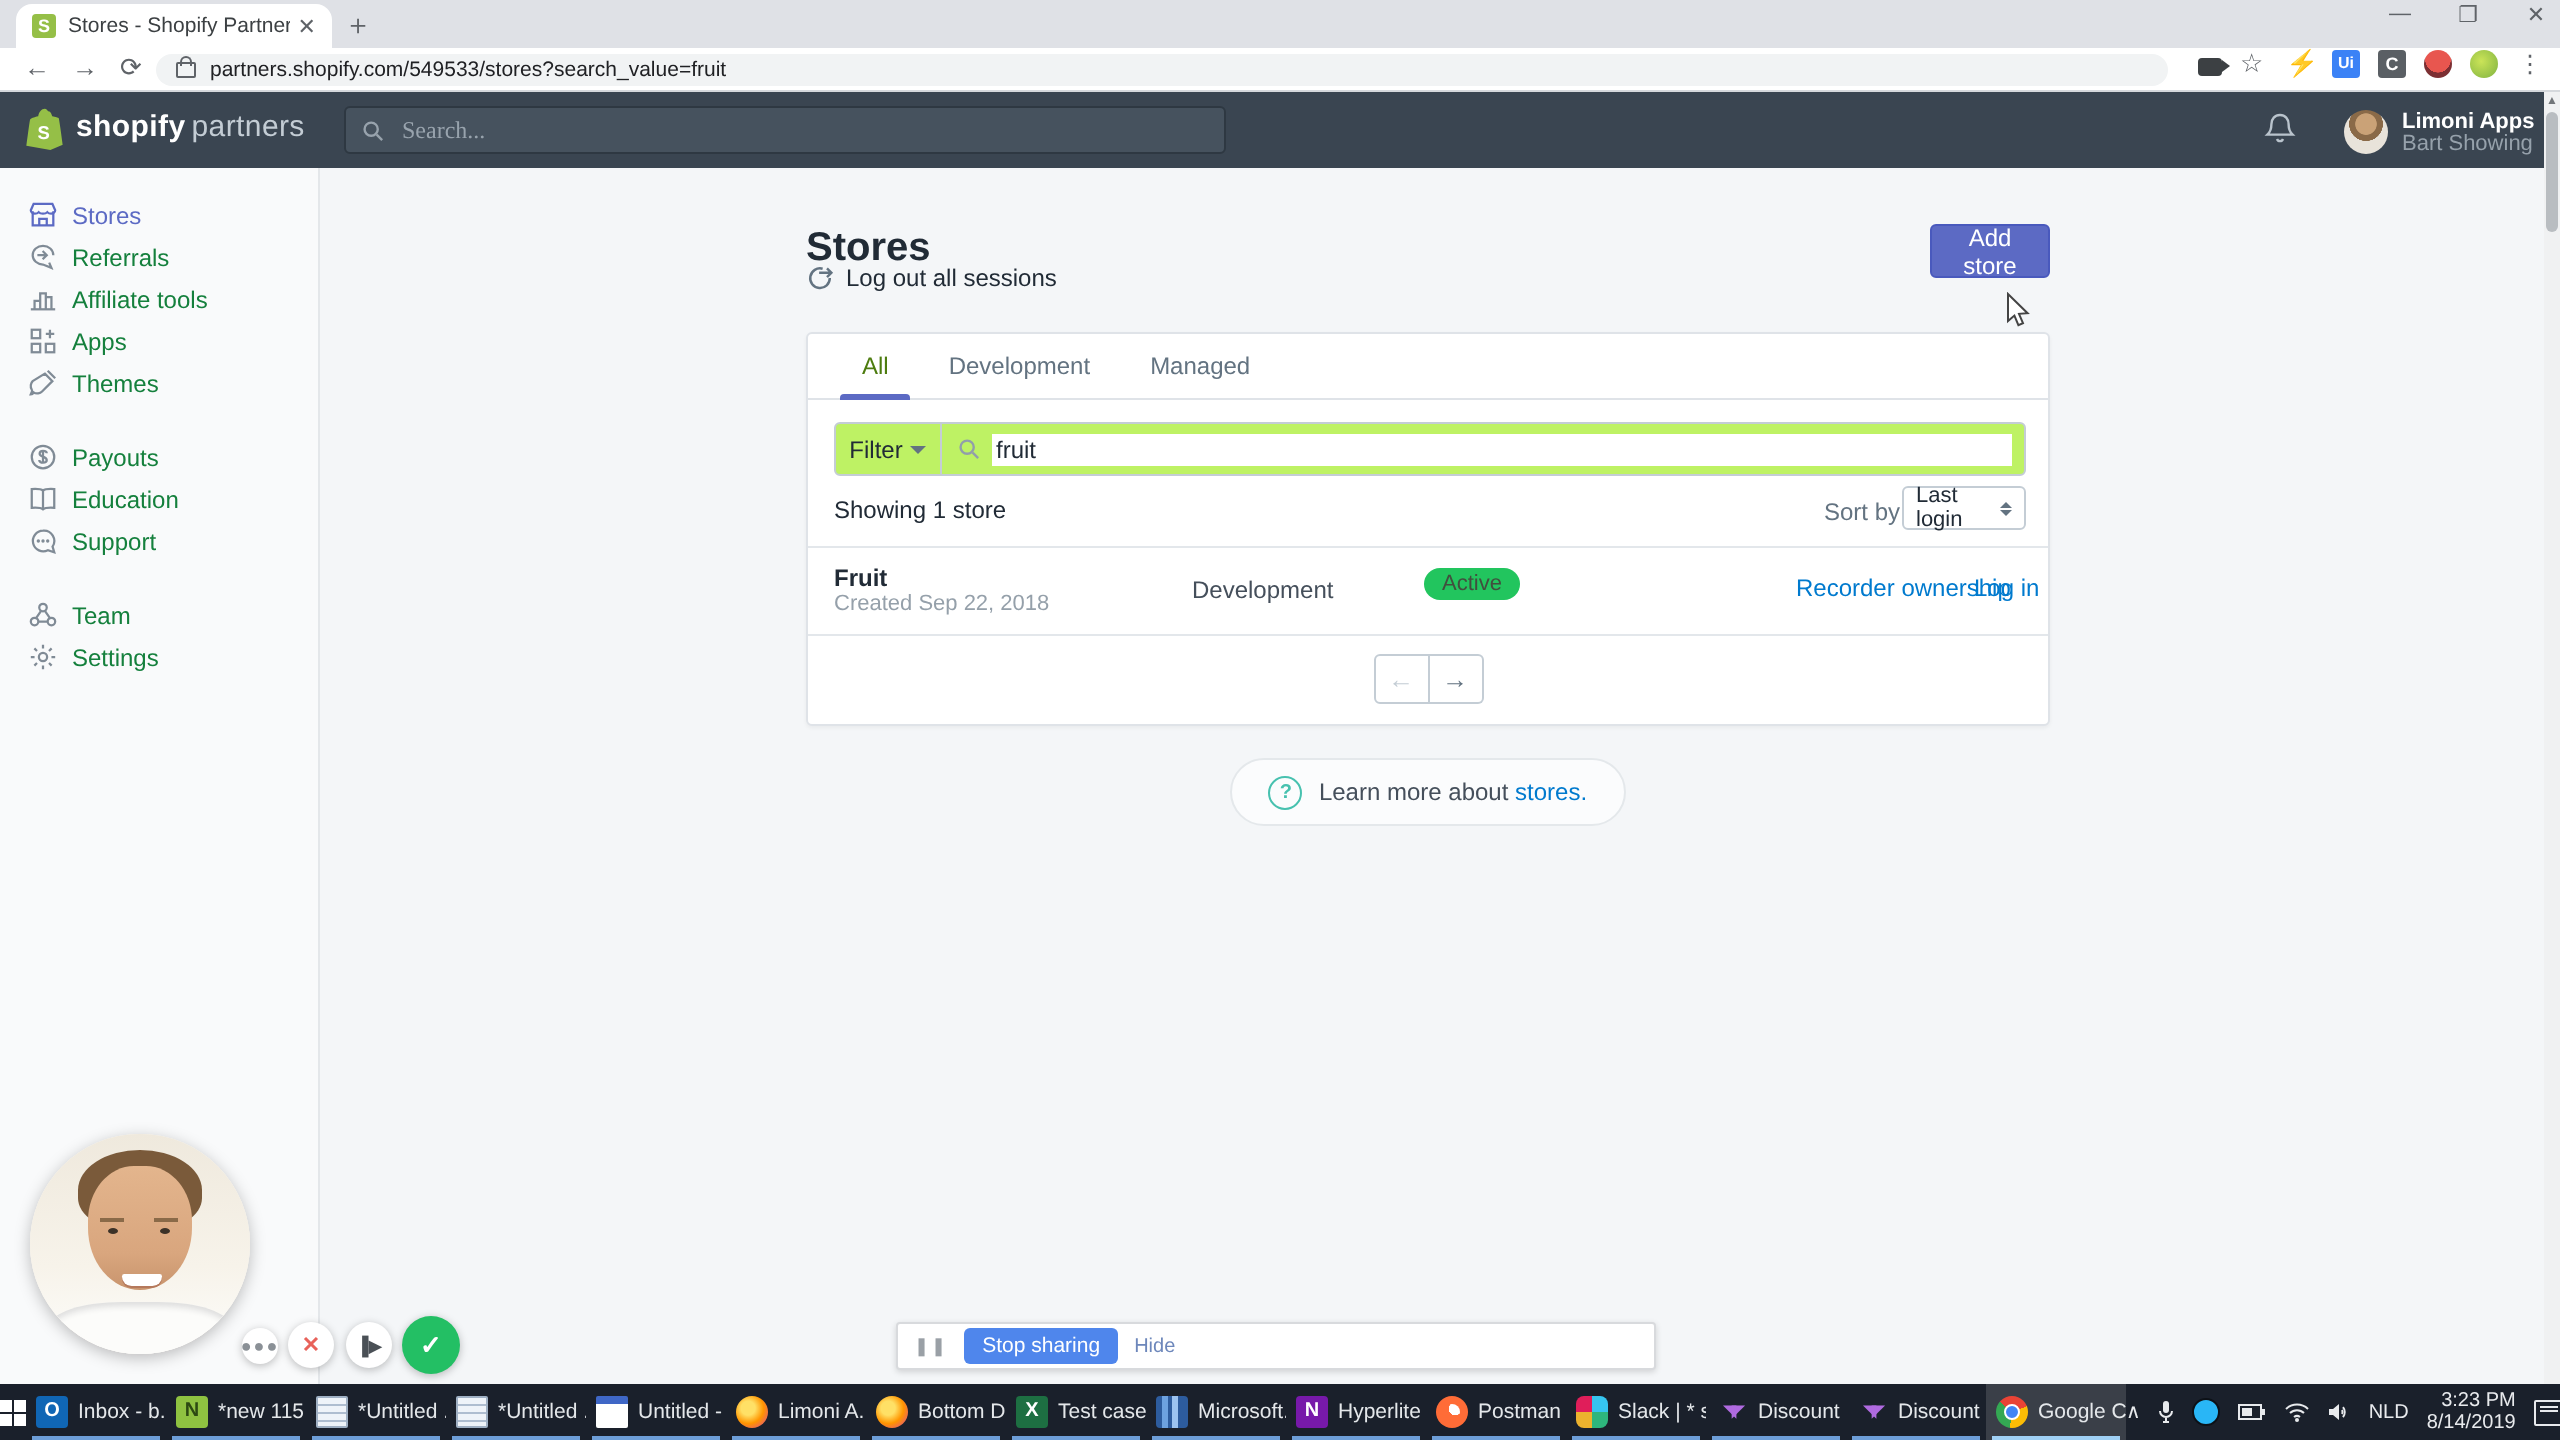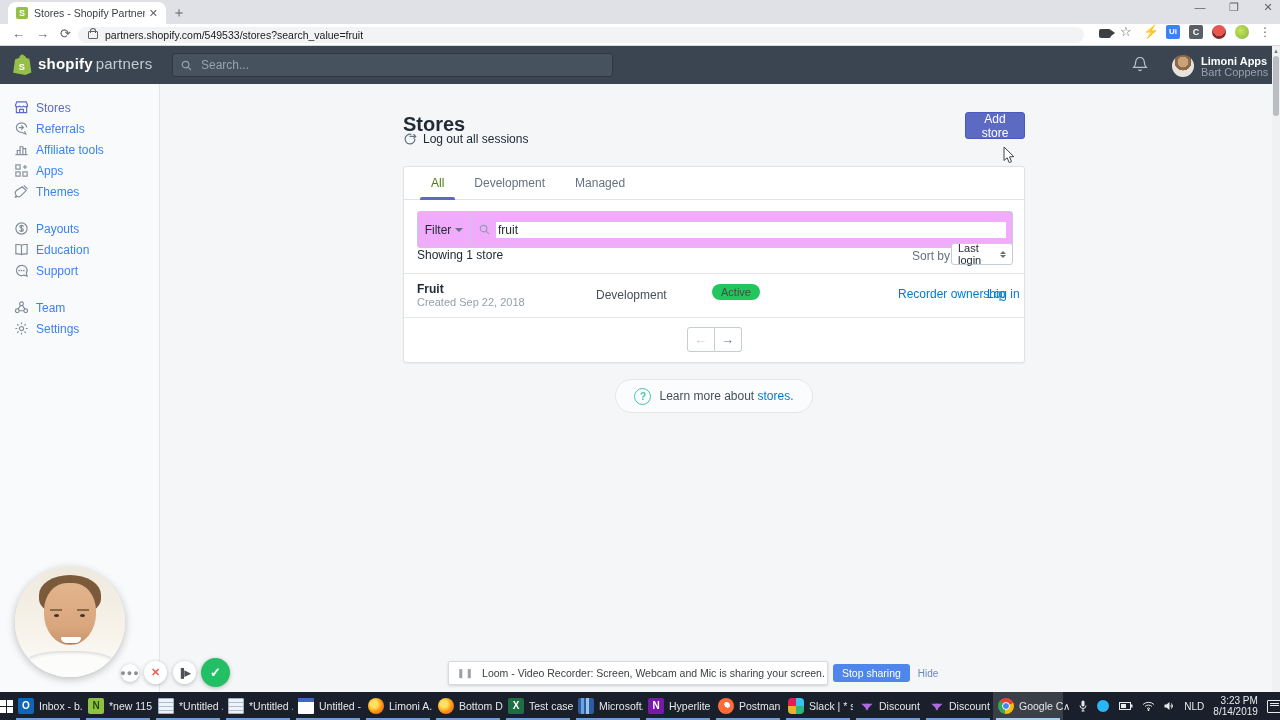--- a/index.html
+++ b/index.html
@@ -44,34 +44,34 @@
   .menu-ic{color:#5f6368;font-size:12px;letter-spacing:0;line-height:14px;text-align:center}
 
   
   .sp-header{left:0;top:46px;width:1272px;height:38px;background:#3a4551}
   .bag{left:10px;top:53px;width:23px;height:24px}
   .brand{left:38px;top:55px;font-size:15px;color:#fff;font-weight:bold;letter-spacing:.2px}
   .brand-light{font-weight:400;color:#c3ccd4;margin-left:3px}
   .sp-search{left:172px;top:53px;width:441px;height:24px;background:#46525e;border:1px solid #2e3842;
        border-radius:3px;display:flex;align-items:center;padding:0 8px;box-sizing:border-box}
   .sp-search input{background:transparent;border:none;outline:none;color:#dfe5ea;font-size:12px;
-       font-family:Liberation Sans, sans-serif;width:100%}
+       font-family:Liberation Serif, serif;width:100%}
   .sp-search input::placeholder{color:#98a3ad}
   .mag{width:11px;height:11px;flex:0 0 11px;margin-right:7px}
   .bell{left:1132px;top:56px;width:16px;height:17px}
   .avatar-sm{left:1172px;top:55px;width:22px;height:22px;border-radius:50%;
        background:radial-gradient(circle at 50% 32%,#caa277 28%,#8a6a48 30% 45%,#e8e3da 46%)}
   .acct{left:1201px;top:56px;line-height:11px}
   .acct-name{font-size:11px;color:#fff;font-weight:bold}
   .acct-sub{font-size:11px;color:#96a1ab}
 
   
   .sidebar{left:0;top:84px;width:160px;height:608px;background:#f9fafb;border-right:1px solid #e4e7ea;
        padding-top:13px;box-sizing:border-box}
-  .side-item{display:flex;align-items:center;height:21px;padding-left:14px;color:#3b82f6;cursor:pointer}
+  .side-item{display:flex;align-items:center;height:21px;padding-left:14px;color:#15803d;cursor:pointer}
   .side-item .sicon{width:15px;height:15px;margin-right:7px;color:#808b96;display:inline-flex}
   .side-item .slabel{font-size:12px}
   .side-item.active{color:#5c6ac4}
   .side-item.active .sicon{color:#5c6ac4}
   .side-item.group-gap{margin-top:16px}
   .sicon svg{width:15px;height:15px}
 
   
   .page-title{left:403px;top:100px;font-size:20px;font-weight:bold;color:#212b36}
   .logout-row{left:403px;top:132px;display:flex;align-items:center;gap:6px;color:#212b36;font-size:12px}
@@ -81,22 +81,22 @@
 
   .card{left:403px;top:166px;width:622px;height:197px;background:#fff;border:1px solid #dfe3e8;
        border-radius:3px;box-shadow:0 1px 2px rgba(0,0,0,.05);box-sizing:border-box}
   .tabs-row{position:absolute;left:0;top:0;width:100%;height:33px;border-bottom:1px solid #dfe3e8;
        display:flex;padding-left:12px;box-sizing:border-box}
   .ctab{padding:0 15px;display:flex;align-items:center;font-size:12px;color:#637381;position:relative;cursor:pointer}
   .ctab.active{color:#4d7c0f}
   .ctab.active::after{content:"";position:absolute;left:4px;right:4px;bottom:-1px;height:3px;
        background:#5c6ac4;border-radius:2px 2px 0 0}
 
-  .filter-bar{position:absolute;left:13px;top:44px;width:596px;height:37px;border:1px solid #c4cdd5;
-       border-radius:3px;display:flex;box-sizing:border-box;background:#f0abfc}
+  .filter-bar{position:absolute;left:13px;top:44px;width:596px;height:27px;border:1px solid #c4cdd5;
+       border-radius:3px;display:flex;box-sizing:border-box;background:#bef264}
   .filter-seg{width:52px;border-right:1px solid #c4cdd5;display:flex;align-items:center;justify-content:center;
        gap:4px;font-size:12px;color:#212b36;cursor:pointer}
   .caret{width:0;height:0;border-left:4px solid transparent;border-right:4px solid transparent;
        border-top:4px solid #637381}
   .fsearch{flex:1;display:flex;align-items:center;padding-left:8px}
   .fsearch .mag2{width:11px;height:11px;margin-right:6px;color:#919eab}
   .fsearch input{border:none;outline:none;font-size:12px;color:#212b36;font-family:"Liberation Sans",sans-serif;width:95%}
 
   .showing{position:absolute;left:13px;top:81px;font-size:12px;color:#212b36}
   .sort-label{position:absolute;left:508px;top:82px;font-size:12px;color:#637381}
@@ -259,21 +259,21 @@
     </svg>
   <input placeholder="Search..." style="">
 </div>
 <svg class="abs bell" viewBox="0 0 16 17">
   <path d="M8 1.5c-2.6 0-4.3 1.9-4.3 4.6 0 3.4-1.4 4.6-2 5.2h12.6c-.6-.6-2-1.8-2-5.2 0-2.7-1.7-4.6-4.3-4.6z" fill="none" stroke="#b9c3cc" stroke-width="1.2"></path>
   <path d="M6.5 13.5a1.6 1.6 0 0 0 3 0" fill="none" stroke="#b9c3cc" stroke-width="1.2"></path>
 </svg>
 <div class="abs avatar-sm"></div>
 <div class="abs acct">
   <div class="acct-name">Limoni Apps</div>
-  <div class="acct-sub">Bart Coppens</div>
+  <div class="acct-sub">Bart Showing</div>
 </div>
 
 <nav class="abs sidebar">
 
 <div class="side-item active">
       <span class="sicon storefront-icon">
         <svg viewBox="0 0 16 16" fill="none" stroke="currentColor" stroke-width="1.2">
           <path d="M2.5 6v7.5h11V6"></path>
           <path d="M1.5 5.5l1.5-3.5h10l1.5 3.5c0 1-1 1.8-2.2 1.8s-2-.8-2-.8-.8.8-2.3.8-2.3-.8-2.3-.8-.8.8-2 .8S1.5 6.5 1.5 5.5z"></path>
           <path d="M6 13.5V10h4v3.5"></path>
@@ -444,21 +444,20 @@
   <path d="M1 1l0 13.5 3.2-2.7 2 4.8 2.3-1-2-4.7 4.3-.3z" fill="#fff" stroke="#444" stroke-width="1"></path>
 </svg>
 
 <div class="abs pg-scroll">
   <div class="pg-up">▲</div>
   <div class="pg-thumb"></div>
 </div>
 
 <div class="abs loombar">
   <span class="grip">❚❚</span>
-  <span class="loom-msg">Loom - Video Recorder: Screen, Webcam and Mic is sharing your screen.</span>
   <span class="stop-btn">Stop sharing</span>
   <span class="hide-link">Hide</span>
 </div>
 
 <div class="abs webcam">
   <div class="w-bg"></div>
   <div class="w-hair"></div>
   <div class="w-face"></div>
   <div class="w-brow" style="left:35px"></div>
   <div class="w-brow" style="left:62px"></div>

